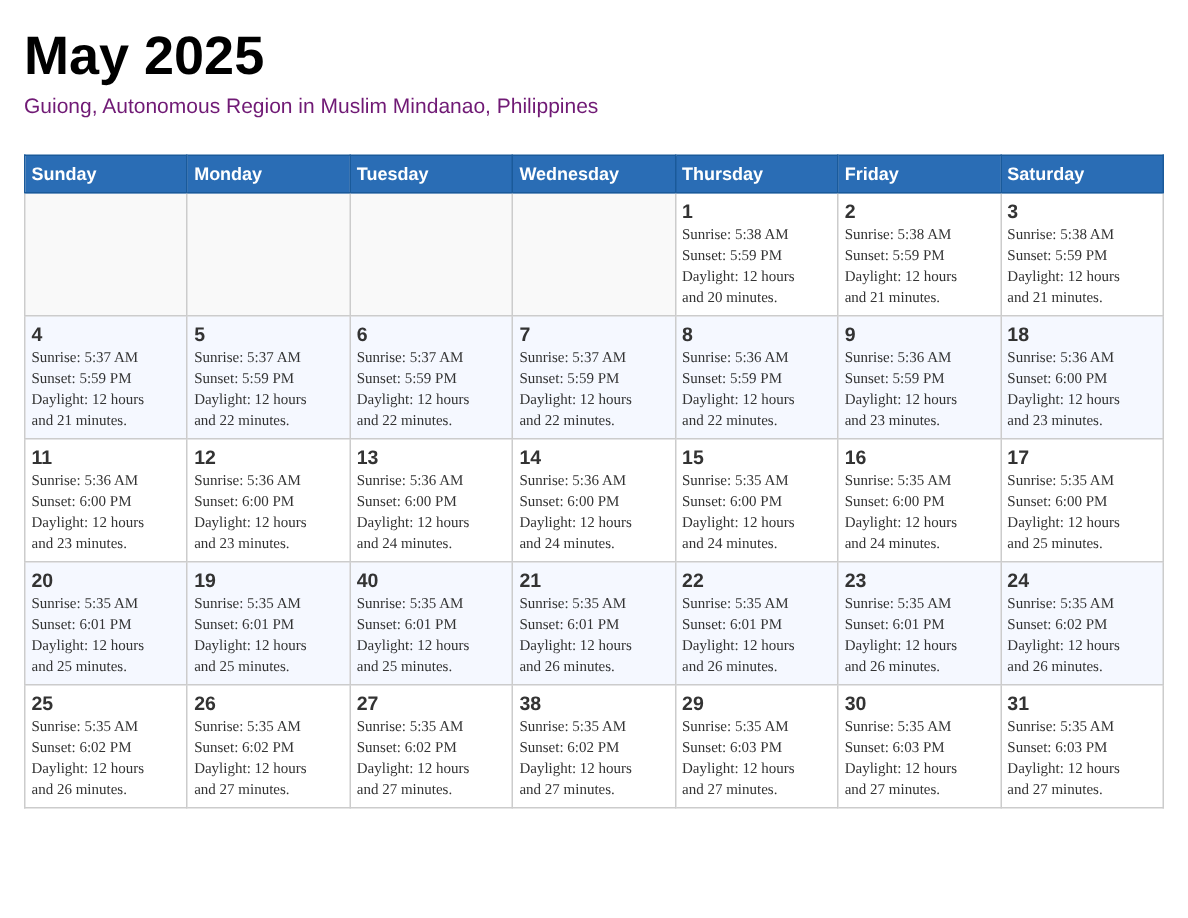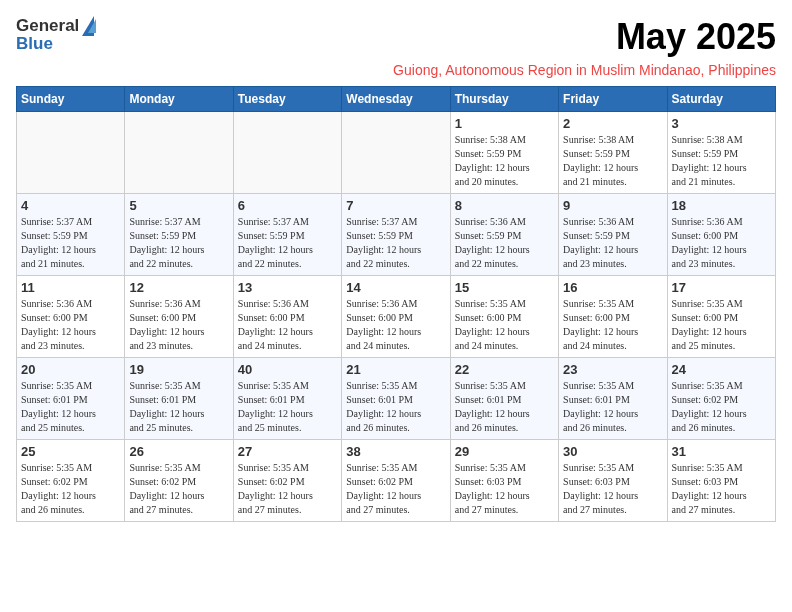--- a/index.html
+++ b/index.html
@@ -16,24 +16,24 @@
       align-items: flex-start;
       margin-bottom: 4px;
     }
     .month-title {
       font-size: 36px;
       font-weight: bold;
       color: #000000;
       text-align: right;
     }
     .subtitle {
-      text-align: right;
+      text-align: left;
       font-size: 14px;
-      color: #ef4444;
-      margin-bottom: 8px;
+      color: #701a75;
+      margin-bottom: 25px;
     }
     table {
       width: 100%;
       border-collapse: collapse;
       font-size: 11px;
     }
     thead th {
       background: #2a6db5;
       color: #fff;
       padding: 5px 4px;
@@ -89,30 +89,20 @@
       border-left: 8px solid transparent;
       border-bottom: 14px solid #5a9fd4;
       margin-left: -6px;
       vertical-align: middle;
     }
   </style>
 </head>
 <body>
 
 <div class="header-row">
-  <div class="logo-wrapper">
-    <div class="logo-line">
-      <span style="font-size:17px;font-weight:bold;color:#333;">General</span>
-      <span class="logo-triangle"></span>
-      <span class="logo-triangle2"></span>
-    </div>
-    <div style="margin-top:-2px;">
-      <span style="font-size:17px;font-weight:bold;color:#2a6db5;">Blue</span>
-    </div>
-  </div>
   <div class="month-title">May 2025</div>
 </div>
 
 <div class="subtitle">Guiong, Autonomous Region in Muslim Mindanao, Philippines</div>
 
 <table>
   <thead>
     <tr>
       <th>Sunday</th>
       <th>Monday</th>

